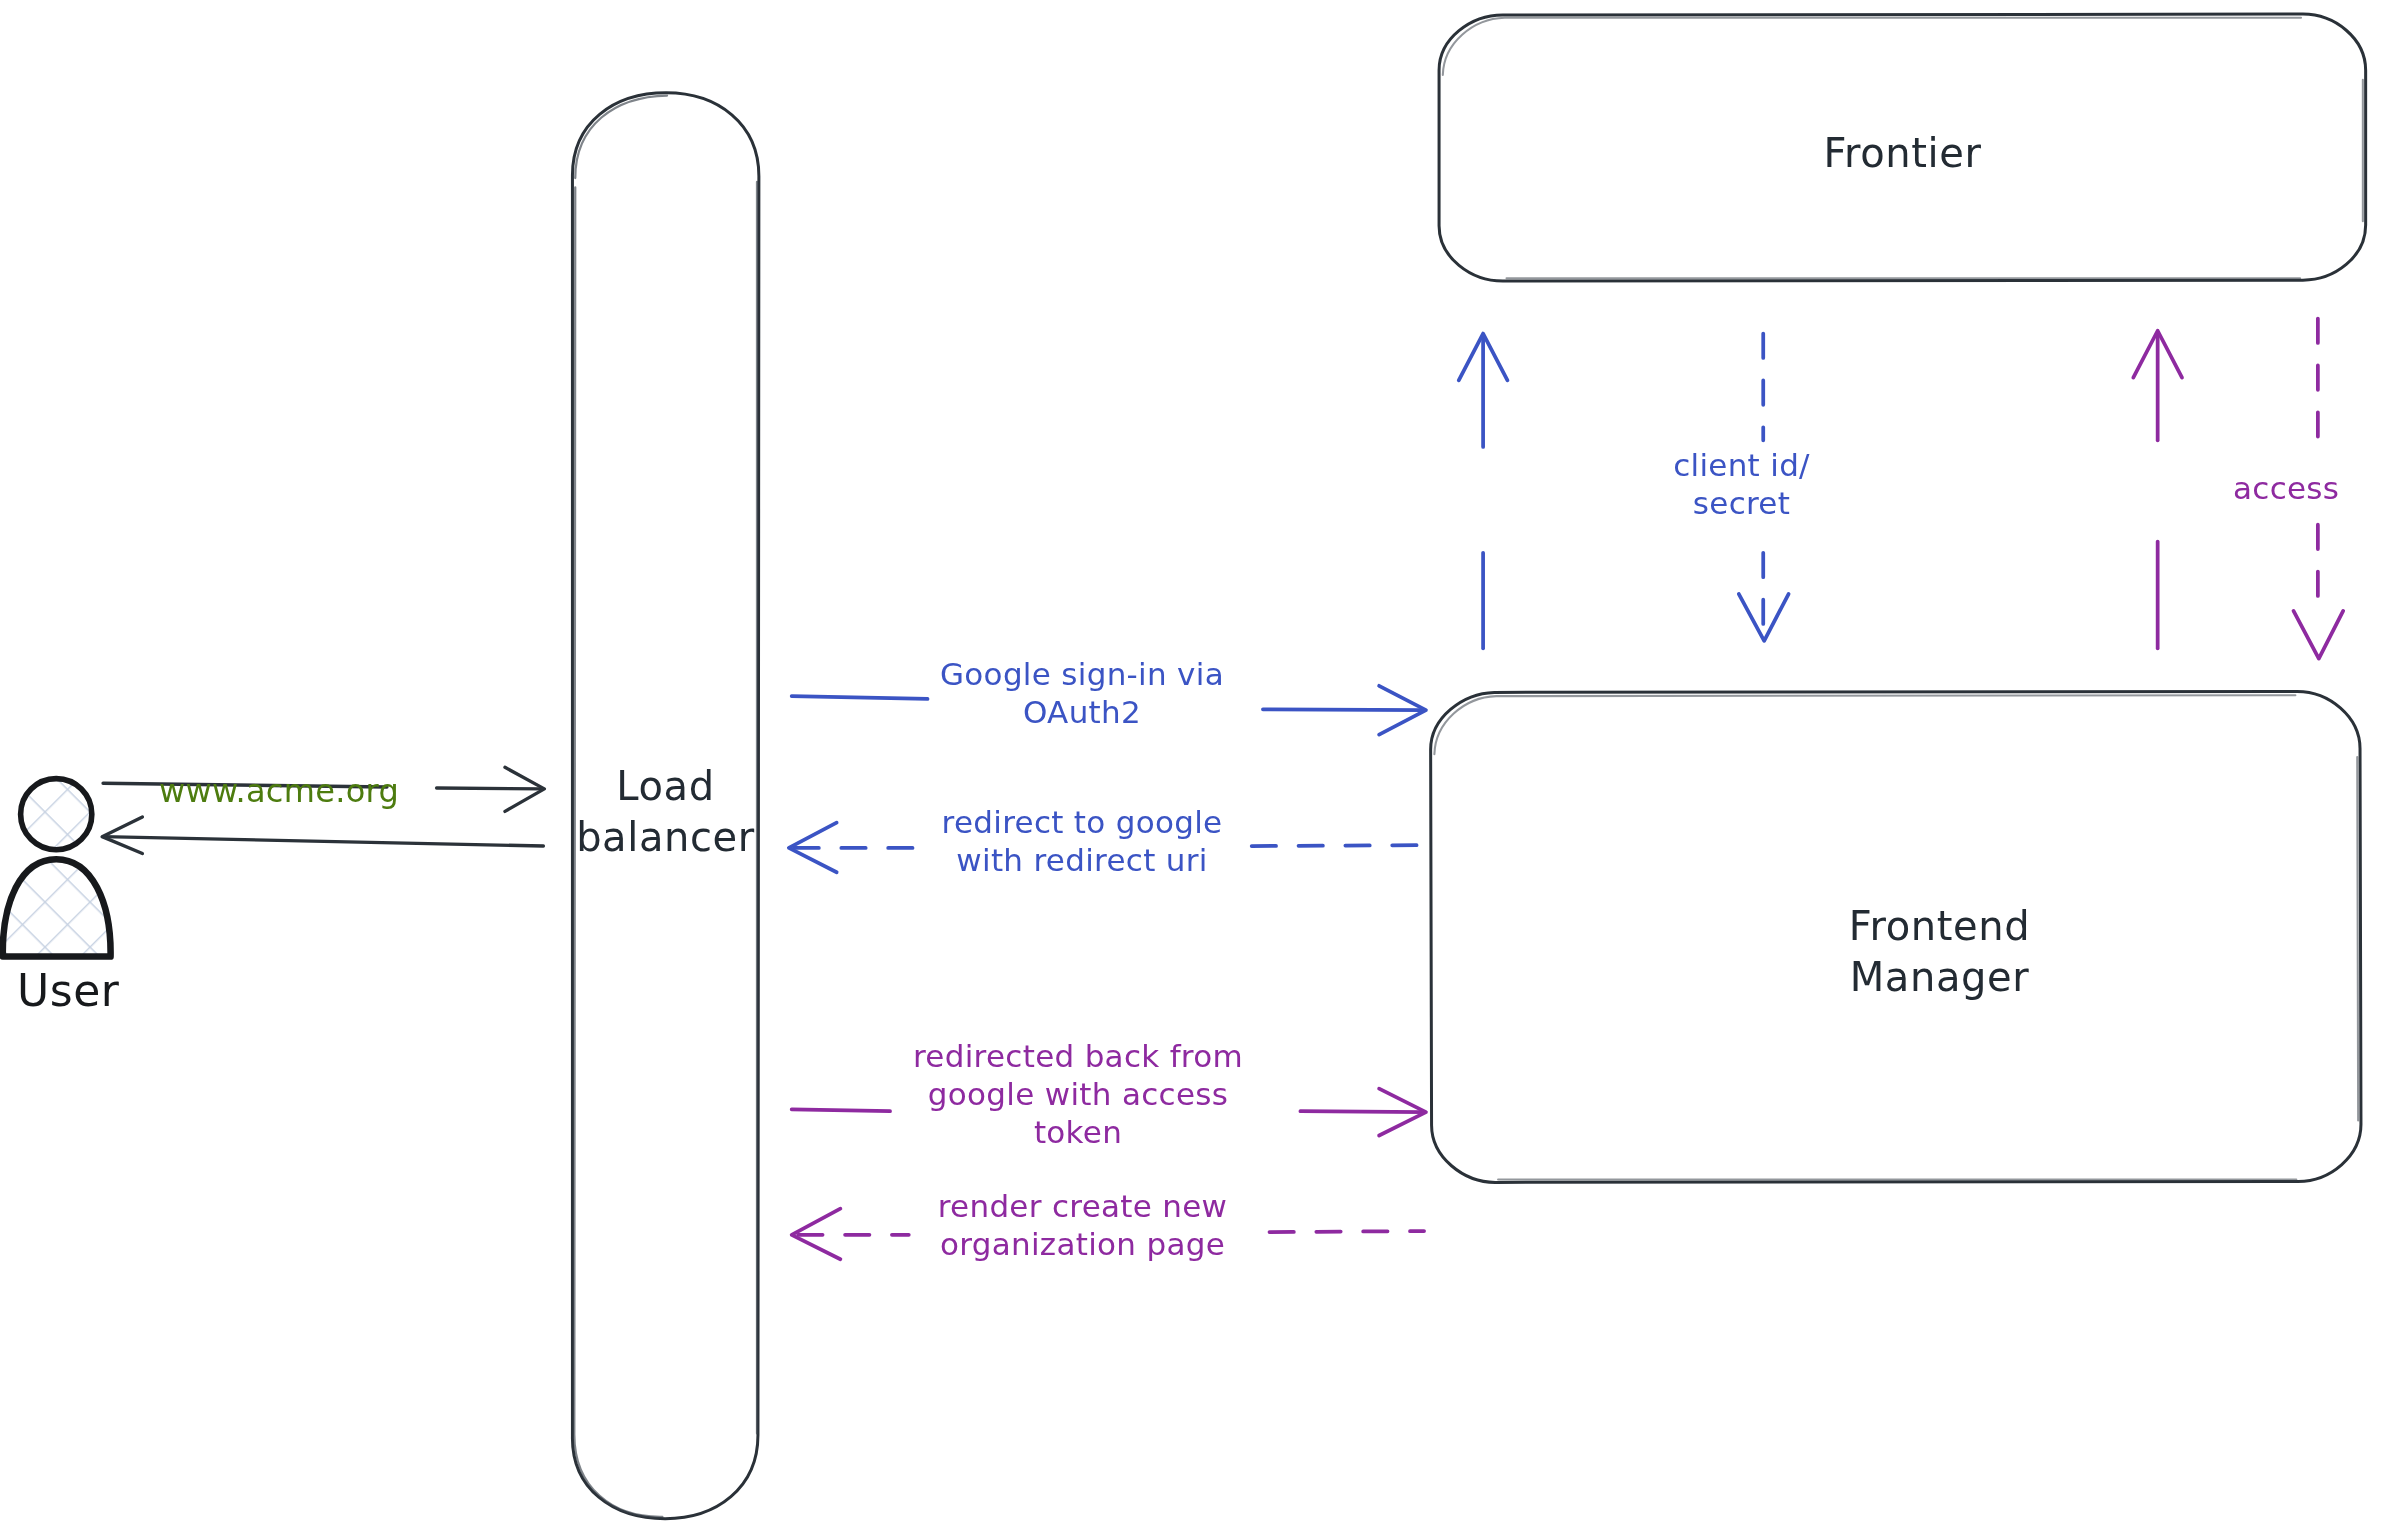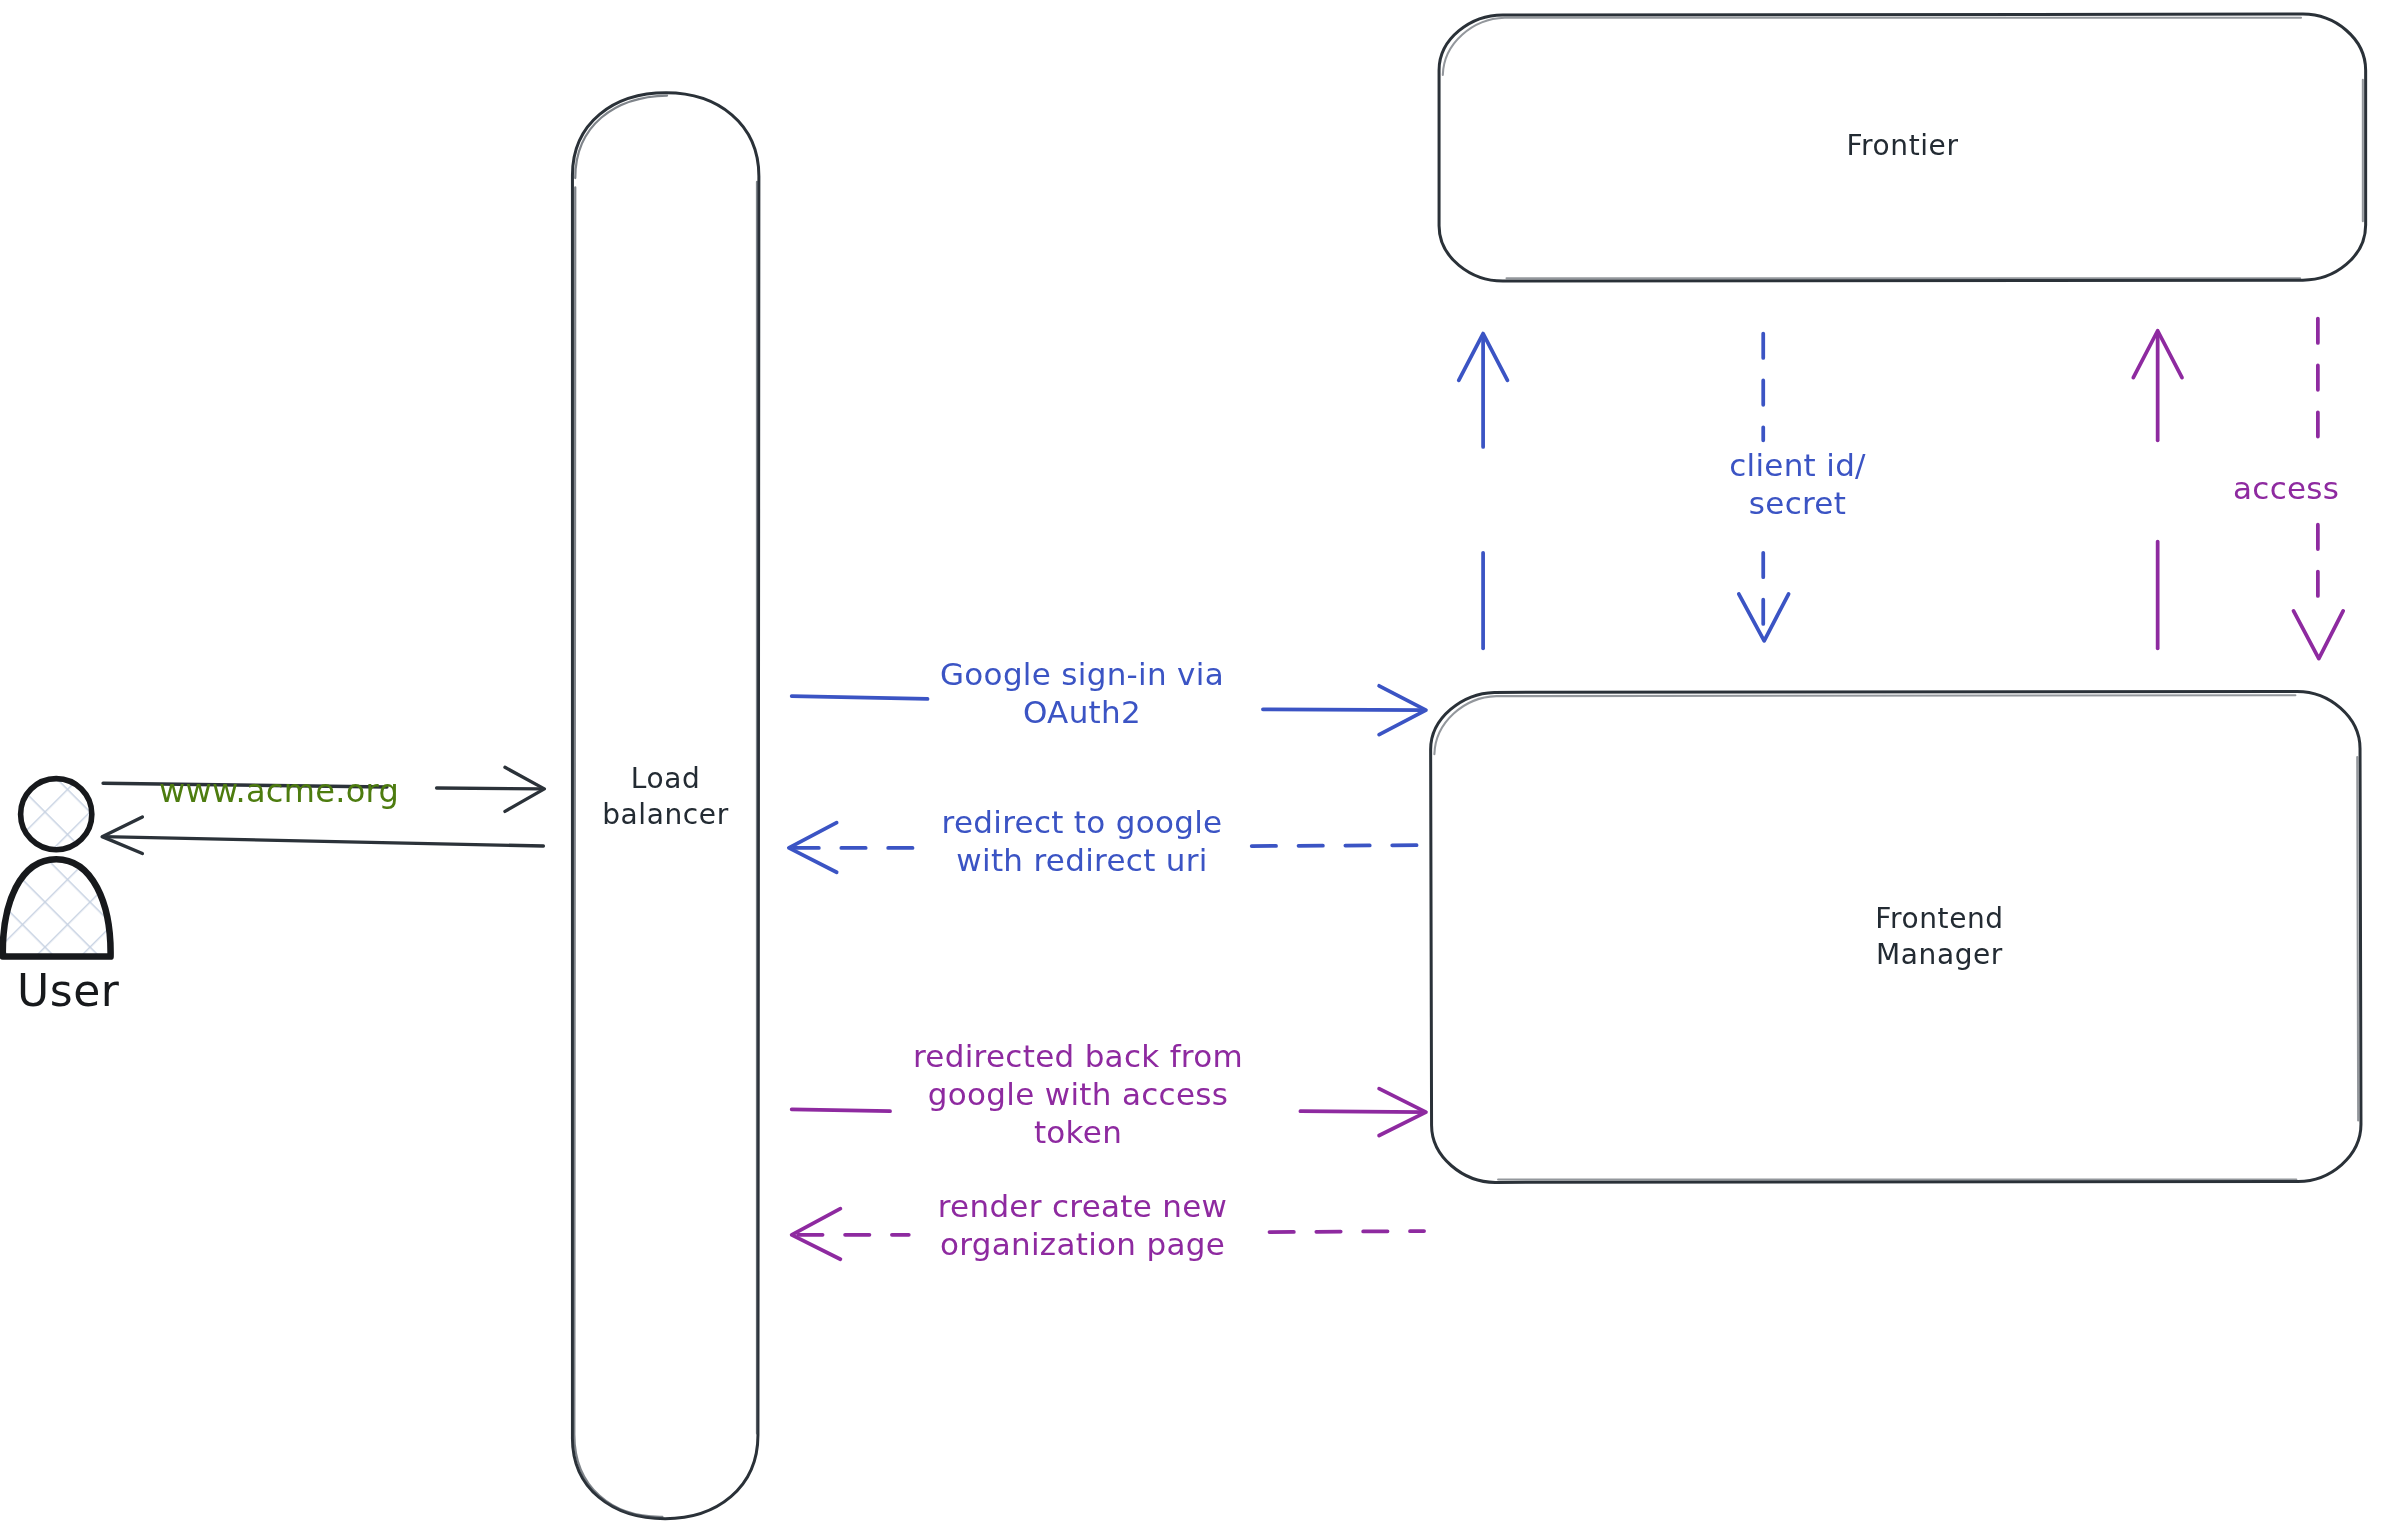--- a/index.html
+++ b/index.html
@@ -23,21 +23,21 @@
     left: 0;
     top: 0;
     width: 2405px;
     height: 1530px;
   }
   .node-label {
     position: absolute;
     text-align: center;
     color: #232b33;
     font-family: "DejaVu Sans", sans-serif;
-    font-size: 28px;
+    font-size: 40px;
     line-height: 1.28;
     letter-spacing: 0.6px;
     white-space: pre-line;
     pointer-events: none;
   }
   .edge-label {
     position: absolute;
     text-align: center;
     font-family: "DejaVu Sans", sans-serif;
     font-size: 31px;
@@ -178,20 +178,20 @@
 with redirect uri</div>
 
   <div class="edge-label purple" style="left:881px; top:1038px; width:394px;">redirected back from
 google with access
 token</div>
 
   <div class="edge-label purple" style="left:895px; top:1188px; width:375px;">render create new
 organization page</div>
 
 
-  <div class="edge-label blue" style="left:1704px; top:447px; width:187px;">client id/
+  <div class="edge-label blue" style="left:1648px; top:447px; width:187px;">client id/
 secret</div>
 
 
   <div class="edge-label purple" style="left:2233px; top:470px; width:172px; text-align:left;">access</div>
 
 </div>
 
 
 </body></html>

